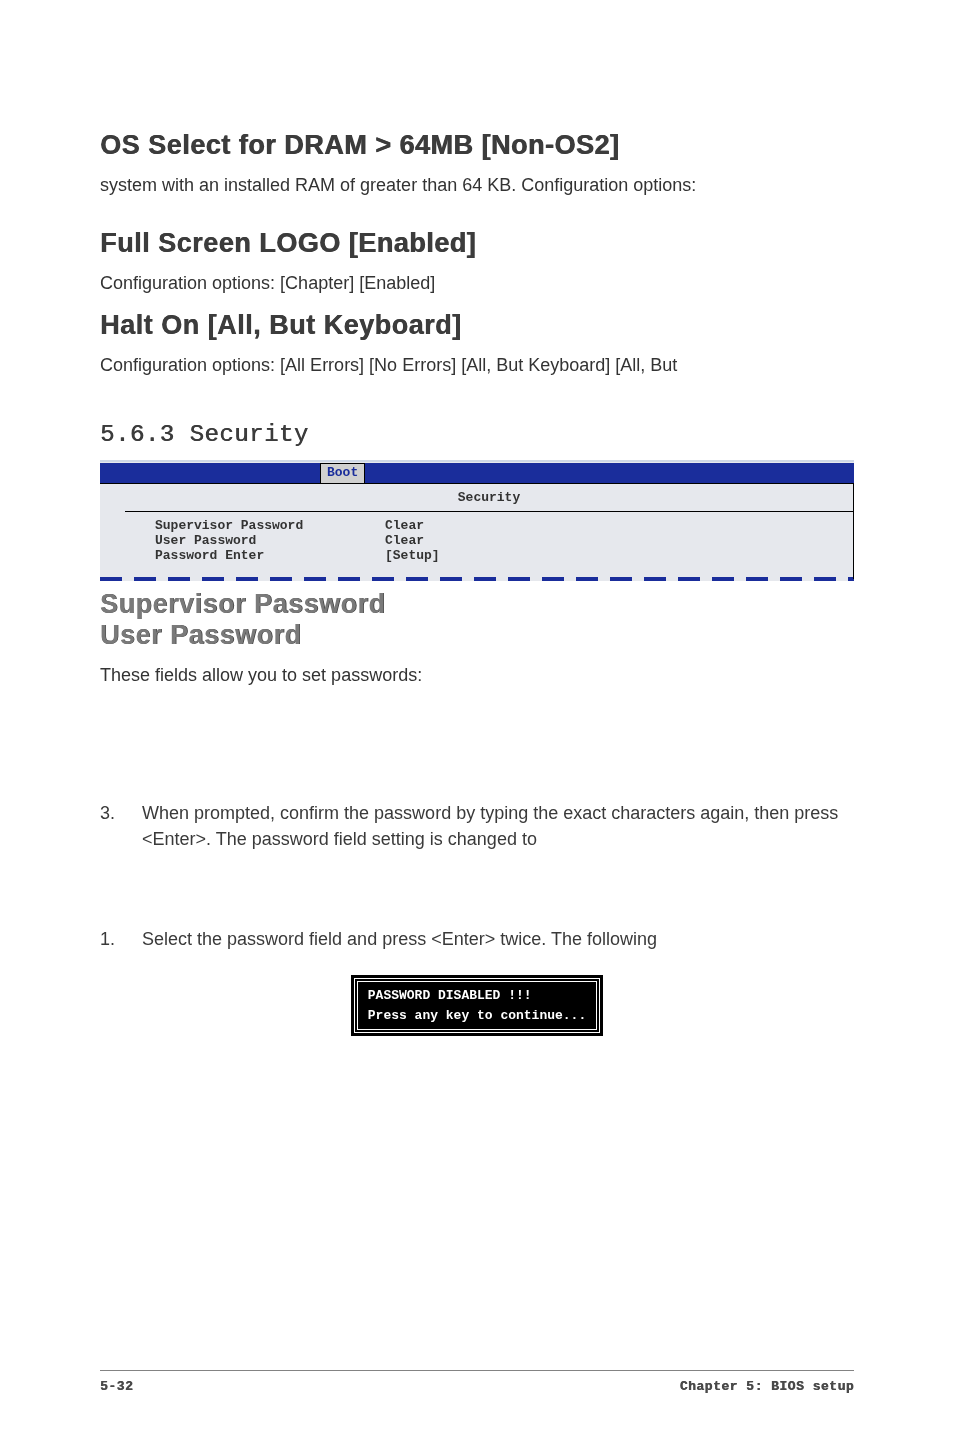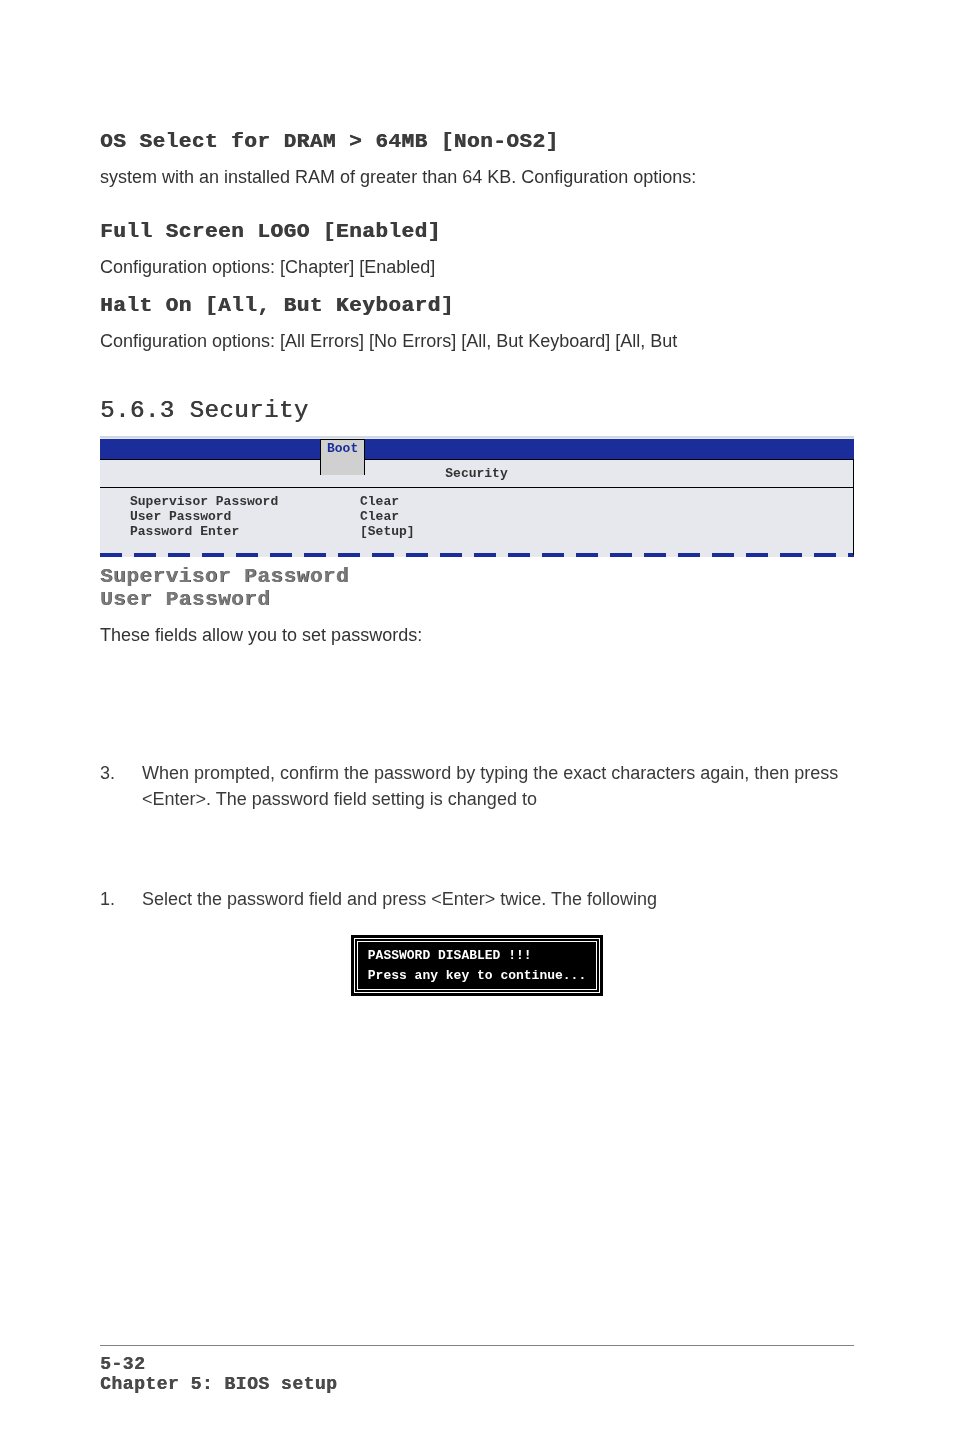--- a/index.html
+++ b/index.html
@@ -6,25 +6,25 @@
   body {
     background: #ffffff;
     font-family: Arial, Helvetica, sans-serif;
     color: #3a3a3a;
     width: 954px;
     height: 1438px;
     padding: 100px 100px 40px 100px;
     position: relative;
   }
   .heading {
-    font-family: Liberation Mono, monospace;
+    font-family: Liberation Sans, sans-serif;
     color: #3c3c3c;
     font-weight: bold;
     letter-spacing: 0.5px;
-    font-size: 21px;
+    font-size: 27px;
     margin-top: 30px;
     margin-bottom: 12px;
     text-shadow: 0.6px 0 0 #3c3c3c;
   }
   .section-num {
     font-family: "Courier New", Courier, monospace;
     color: #3c3c3c;
     font-weight: normal;
     font-size: 24px;
     letter-spacing: 0.5px;
@@ -56,33 +56,34 @@
   .bios-tabbar {
     background: #1a2d9b;
     height: 20px;
     position: relative;
     margin-top: 1px;
   }
   .bios-tab {
     position: absolute;
     top: 0;
     left: 220px;
-    height: 36px;
+    height: 20px;
     background: #d0d0d0;
     border: 1px solid #000;
     border-bottom: none;
     font-family: "Courier New", Courier, monospace;
     font-size: 13px;
     color: #1a2d9b;
     font-weight: bold;
     padding: 1px 6px 0 6px;
   }
   .bios-body {
     display: flex;
     border-top: 1px solid #000;
+    padding-left: 25px;
   }
   .bios-left {
     flex: 1;
     border-right: 1px solid #000;
   }
   .bios-right {
     width: 32%;
   }
   .bios-left-header {
     font-family: "Courier New", Courier, monospace;
@@ -157,26 +158,25 @@
   .footer {
     position: absolute;
     bottom: 44px;
     left: 100px;
     right: 100px;
     border-top: 1px solid #838383;
     padding-top: 8px;
     display: flex;
     justify-content: space-between;
     font-family: "Courier New", Courier, monospace;
-    font-size: 18px;
+    font-size: 13px;
     color: #4a4a4a;
     font-weight: bold;
     letter-spacing: 0.5px;
     text-shadow: 0.5px 0 0 #4a4a4a;
-    flex-direction: column;
   }
 </style>
 </head>
 <body>
 
 <div class="heading">OS Select for DRAM &gt; 64MB [Non-OS2]</div>
 <div class="body-text">system with an installed RAM of greater than 64 KB. Configuration options:</div>
 
 <div class="heading">Full Screen LOGO [Enabled]</div>
 <div class="body-text">Configuration options: [Chapter] [Enabled]</div>

